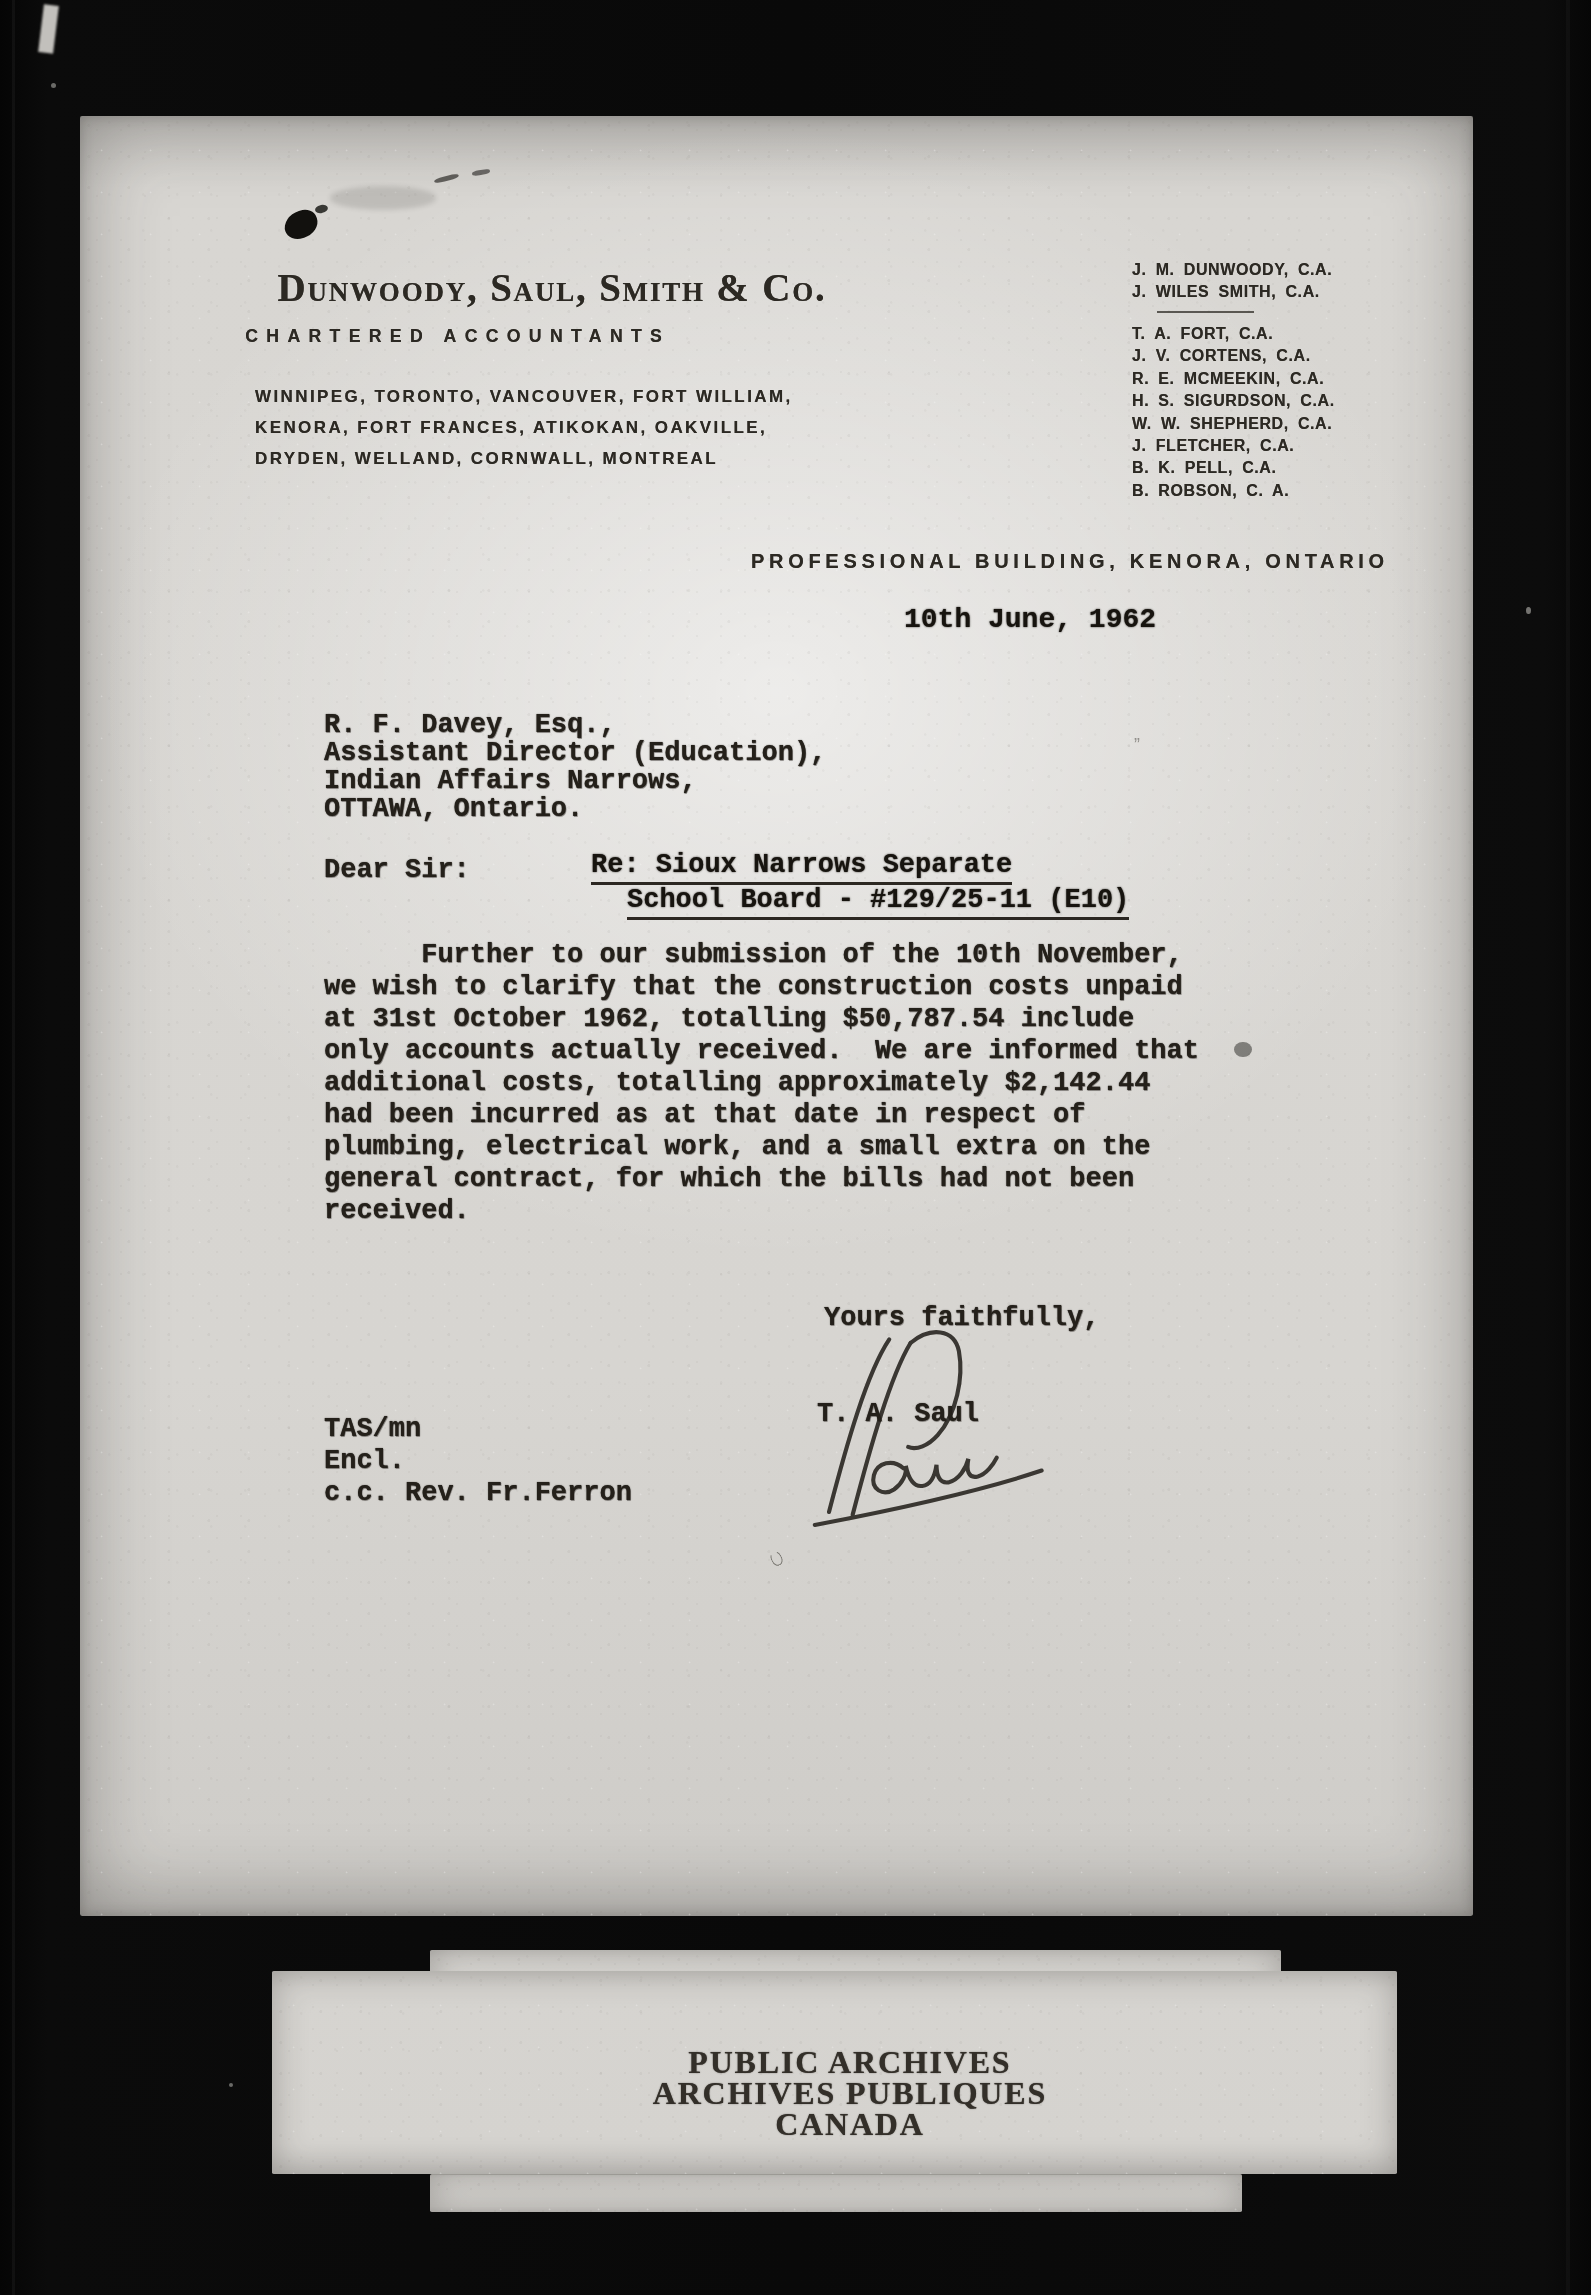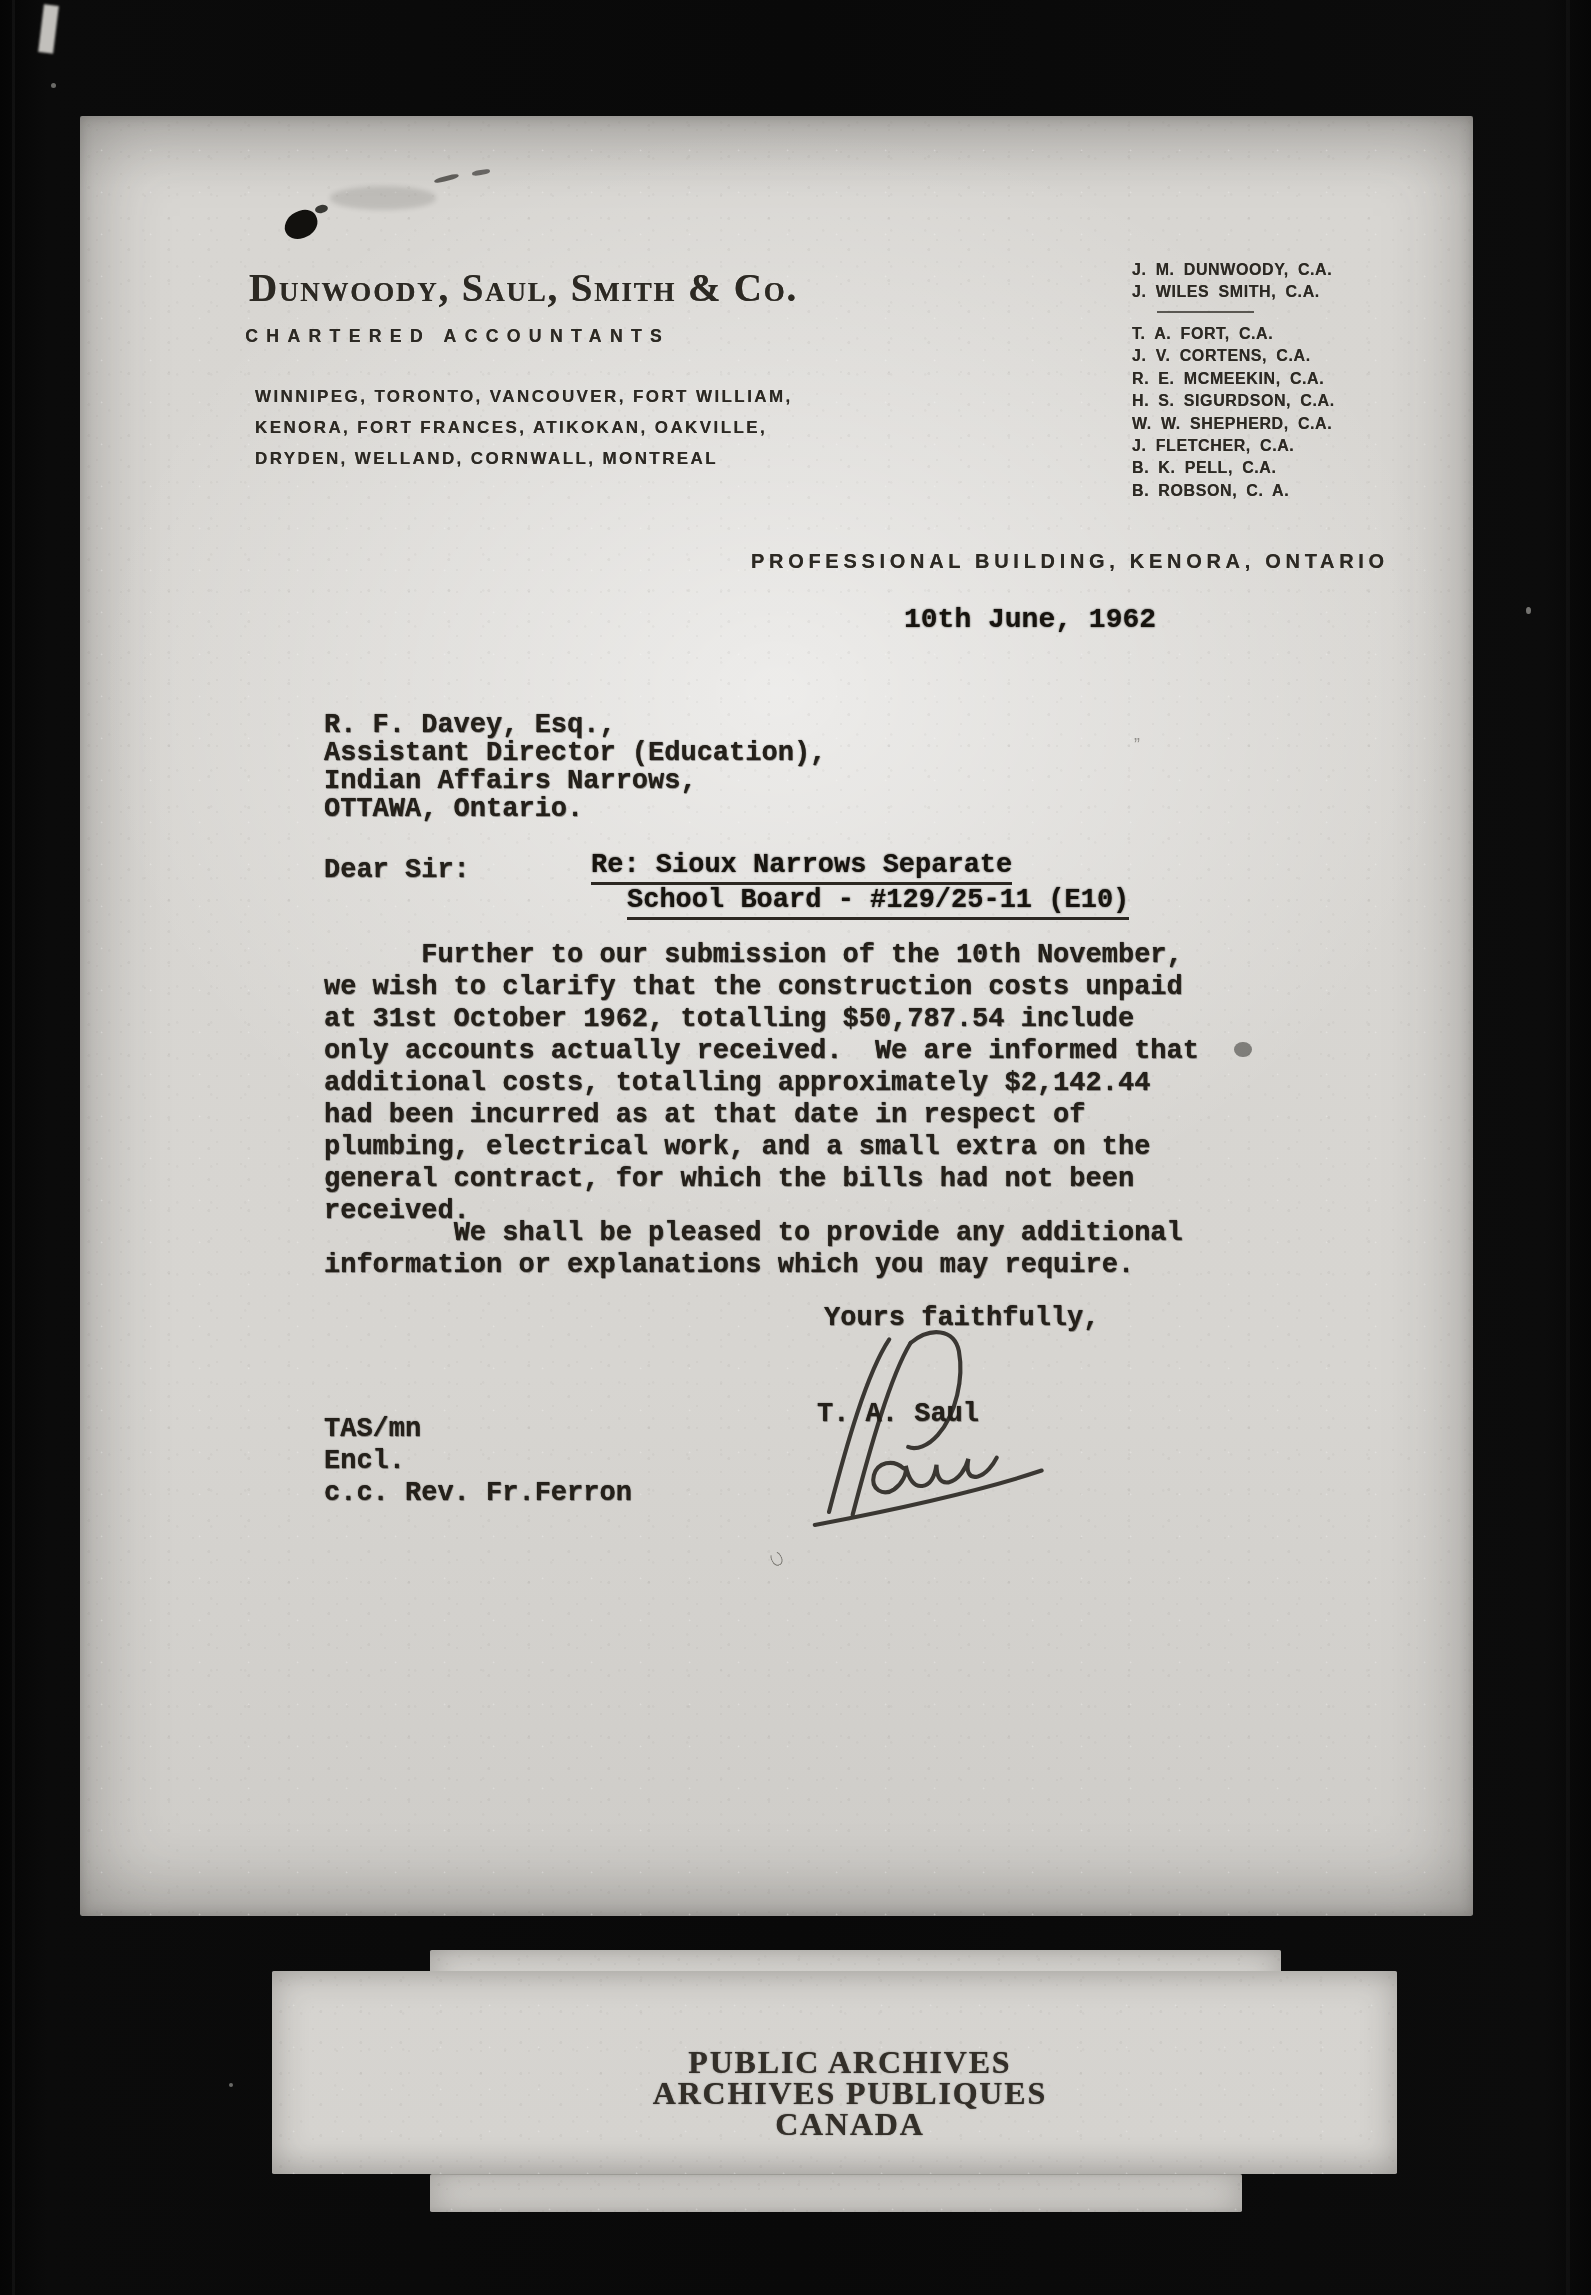--- a/index.html
+++ b/index.html
@@ -72,21 +72,21 @@
 
   <div class="paper">
     <div class="noise"></div>
 
     <div class="blob" style="left:204px;top:95px;width:34px;height:27px;border-radius:58% 42% 55% 45%;transform:rotate(-18deg);"></div>
     <div class="blob" style="left:235px;top:89px;width:13px;height:8.3px;border-radius:50%;opacity:.8;transform:rotate(-12deg);"></div>
     <div class="blob" style="left:250px;top:70px;width:106px;height:23.6px;border-radius:50%;opacity:.12;filter:blur(2.4px);"></div>
     <div class="blob" style="left:354px;top:60px;width:25px;height:5.3px;border-radius:40%;opacity:.6;transform:rotate(-14deg);"></div>
     <div class="blob" style="left:392px;top:54px;width:17.7px;height:4.7px;border-radius:40%;opacity:.55;transform:rotate(-10deg);"></div>
 
-    <div class="abs serif printed firm-name" style="left:169px;top:149px;width:626px;">Dunwoody, Saul, Smith &amp; Co.</div>
+    <div class="abs serif printed firm-name" style="left:159px;top:149px;width:626px;text-align:center;">Dunwoody, Saul, Smith &amp; Co.</div>
     <div class="abs printed tagline" style="left:157px;top:210px;width:590px;text-align:left;text-indent:8.3px;">CHARTERED ACCOUNTANTS</div>
     <div class="abs printed cities" style="left:175px;top:265px;width:590px;">WINNIPEG, TORONTO, VANCOUVER, FORT WILLIAM,
 KENORA, FORT FRANCES, ATIKOKAN, OAKVILLE,
 DRYDEN, WELLAND, CORNWALL, MONTREAL</div>
 
     <div class="abs printed partners" style="left:1052px;top:143px;">J. M. DUNWOODY, C.A.
 J. WILES SMITH, C.A.</div>
     <div class="pdivider abs" style="left:1052px;top:188px;"></div>
     <div class="abs printed partners" style="left:1052px;top:207px;">T. A. FORT, C.A.
 J. V. CORTENS, C.A.
@@ -117,22 +117,20 @@
     <div class="abs mono typed t-body" style="left:244px;top:823px;width:968px;">      Further to our submission of the 10th November,
 we wish to clarify that the construction costs unpaid
 at 31st October 1962, totalling $50,787.54 include
 only accounts actually received.  We are informed that
 additional costs, totalling approximately $2,142.44
 had been incurred as at that date in respect of
 plumbing, electrical work, and a small extra on the
 general contract, for which the bills had not been
 received.</div>
     <div class="blob" style="left:1154px;top:926px;width:17.7px;height:15.4px;border-radius:50%;opacity:.45;"></div>
-    <div class="abs mono typed t-body" style="left:244px;top:1101px;width:968px;">        We shall be pleased to provide any additional
-information or explanations which you may require.</div>
 
     <div class="abs mono typed t-body" style="left:744px;top:1186px;">Yours faithfully,</div>
 
     <svg class="sig-svg" style="left:697px;top:1201px;" width="319" height="254" viewBox="0 0 540 430">
       <g fill="none" stroke="#2a2722" stroke-width="7" stroke-linecap="round" opacity="0.9">
         <path d="M88 330 C118 215 152 95 190 38"></path>
         <path d="M128 335 C158 220 192 100 226 44"></path>
         <path d="M226 44 C260 16 300 20 308 58 C316 102 304 164 272 200 C256 218 236 226 222 220"></path>
         <path d="M214 256 C196 240 170 246 164 268 C158 292 180 304 198 292 C212 282 220 266 218 252 C222 270 230 288 246 286 C262 284 268 264 270 250 C270 266 274 282 290 280 C308 276 320 256 324 240 C320 260 324 274 340 270 C354 266 366 250 372 238"></path>
         <path d="M64 352 C180 330 340 296 448 260"></path>

